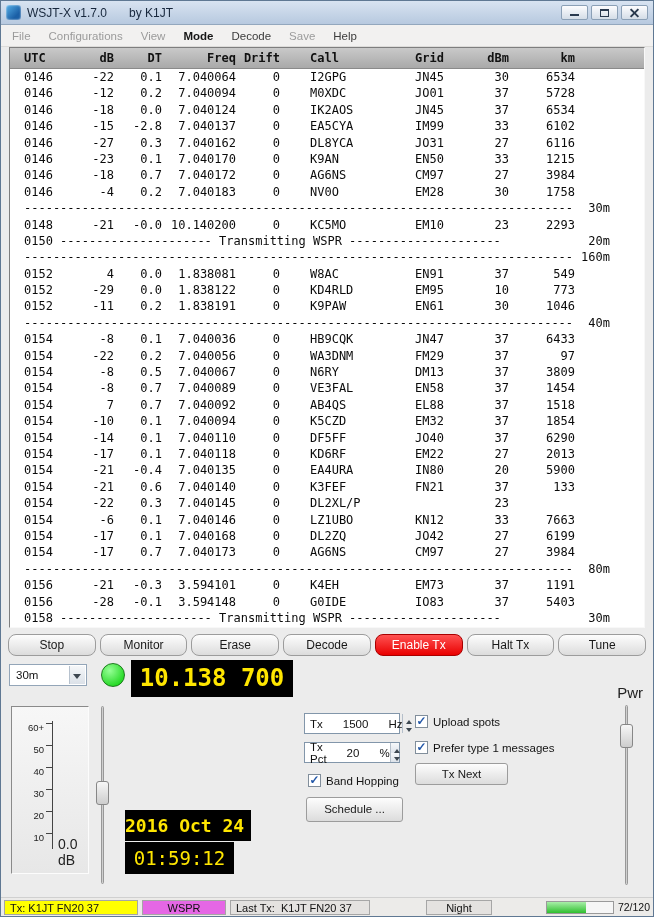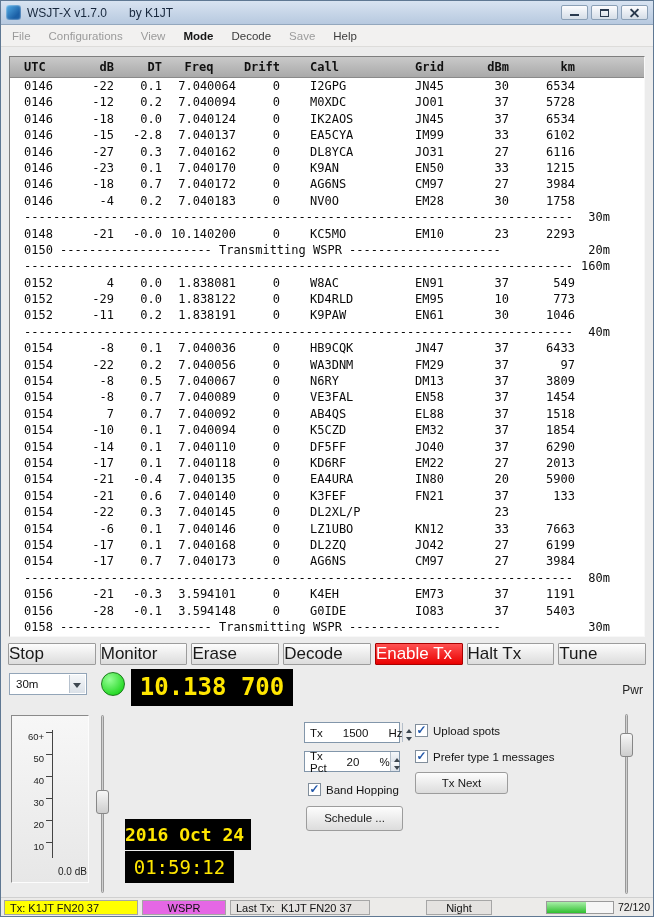--- a/index.html
+++ b/index.html
@@ -26,76 +26,76 @@
   .g-x1 { transform: rotate(45deg); } .g-x2 { transform: rotate(-45deg); }
 
   
   .menubar { flex: 0 0 22px; background: #f2f1f0; border-bottom: 1px solid #dddcda;
              display: flex; align-items: center; padding: 0 2px; }
   .menuitem { font-size: 11.5px; padding: 3px 9px; color: #3c3c3c; }
   .menuitem.dim { color: #9b9b9b; }
   .menuitem.bold { font-weight: bold; color: #161616; }
 
   
-  .decode-area { margin: 9px 8px 4px; height: 581px; background: #fff; overflow: hidden;
+  .decode-area { margin: 0 8px 4px; height: 581px; background: #fff; overflow: hidden;
                  border: 1px solid; border-color: #7e7e7e #f8f8f8 #f8f8f8 #7e7e7e;
                  font-family: "DejaVu Sans Mono", monospace; }
   .thead { display: flex; height: 21px; line-height: 21px; padding-left: 14px;
            background: linear-gradient(#c9c9c9,#a9a9a9); border-bottom: 1px solid #8a8a8a;
            font-weight: bold; font-size: 12px; color: #111; }
   .rows { padding-left: 14px; }
   .trow { display: flex; height: 16.4px; line-height: 16.4px; font-size: 12px; color: #0b0b0b; white-space: pre; }
   .c { display: inline-block; }
   .utc   { width: 40px; }
   .db    { width: 50px; text-align: right; }
   .dt    { width: 48px; text-align: right; }
   .freq  { width: 74px; text-align: right; }
   .drift { width: 44px; text-align: right; }
   .call  { width: 105px; margin-left: 30px; }
   .grid  { width: 64px; }
   .dbm   { width: 30px; text-align: right; }
   .km    { width: 66px; text-align: right; }
   .bandc { flex: 1; text-align: right; padding-right: 34px; }
-  .thead .freq { text-align: center; }
+  .thead .freq { text-align: right; }
   .dashes { white-space: pre; overflow: hidden; }
 
   
   .btnrow { flex: 0 0 26px; display: flex; gap: 4px; padding: 2px 7px; align-items: center; }
-  .btn { flex: 1; height: 22px; line-height: 20px; text-align: left; font-size: 17px; color: #191919;
-         background: linear-gradient(#fdfdfd,#dcdcdc); border: 1px solid #9c9c9c; border-radius: 1px; }
+  .btn { flex: 1; height: 22px; line-height: 20px; text-align: center; font-size: 12px; color: #191919;
+         background: linear-gradient(#fdfdfd,#dcdcdc); border: 1px solid #9c9c9c; border-radius: 8px; }
   .btn.red { background: linear-gradient(#ff5252, var(--enable-tx,#e90000)); color: #fff; border-color: #a80000; }
 
   
   .bandrow { flex: 0 0 44px; position: relative; }
   .combo { position: absolute; font-size: 11.5px; line-height: 20px; padding-left: 6px; color: #111; }
   .combo-band { left: 8px; top: 6px; width: 78px; height: 22px; background: #fff; border: 1px solid #93a5b8; }
   .arrowzone { position: absolute; right: 1px; top: 1px; bottom: 1px; width: 16px;
                background: linear-gradient(#f5f7f9,#dbe1e8); border-left: 1px solid #b7c2ce; }
   .tri-down { position: absolute; right: 4px; top: 8px; width: 0; height: 0;
               border: 4px solid transparent; border-top: 5px solid #3d4750; }
   .lamp { position: absolute; left: 100px; top: 5px; width: 24px; height: 24px; border-radius: 50%;
           background: radial-gradient(circle at 35% 30%, #96ff96, var(--lamp-green,#00cc00));
           border: 1px solid #1e7a1e; }
   .freqdisp { position: absolute; left: 130px; top: 2px; width: 162px; height: 37px;
               background: var(--display-bg,#000); color: var(--display-fg,#ffe600);
               font-family: "DejaVu Sans Mono", monospace; font-size: 24px; font-weight: bold;
               text-align: center; line-height: 37px; }
-  .pwrlabel { position: absolute; right: 10px; bottom: 14px; font-size: 12px; color: #222; text-align: center; }
+  .pwrlabel { position: absolute; right: 10px; bottom: 1px; font-size: 15px; color: #222; text-align: center; }
 
   
   .lower { flex: 1; position: relative; }
   .meterbox { position: absolute; left: 10px; top: 4px; width: 78px; height: 168px;
               background: linear-gradient(#f7f7f7,#e7e7e7);
               border: 1px solid; border-color: #8a8a8a #fcfcfc #fcfcfc #8a8a8a; }
   .tickrow { display: flex; align-items: center; height: 22px; padding-left: 6px; }
   .tickrow:first-child { margin-top: 5px; }
   .ticklbl { width: 26px; text-align: right; font-size: 9.5px; color: #222; margin-top: 8px; }
   .tickmark { width: 6px; height: 1px; background: #444; margin-left: 2px; }
   .meteraxis { position: absolute; left: 40px; top: 14px; height: 128px; width: 1px; background: #444; }
-  .meterreadout { position: absolute; left: 6px; bottom: 5px; font-size: 10px; color: #222; padding-left: 40px; }
+  .meterreadout { position: absolute; left: 6px; bottom: 5px; font-size: 14px; color: #222; padding-left: 40px; }
 
   .vslider { position: absolute; width: 16px; }
   .vslider .groove { position: absolute; left: 6px; top: 2px; bottom: 2px; width: 3px;
                      background: #cfcfcf; border: 1px solid #989898; border-radius: 2px; }
   .vslider .handle { position: absolute; left: 1px; width: 13px; height: 24px;
                      background: linear-gradient(#f7f7f7,#cdcdcd); border: 1px solid #878787; border-radius: 3px; }
   .slider-left  { left: 94px; top: 2px; height: 182px; }
   .slider-left .handle { top: 77px; }
   .slider-right { left: 618px; top: 1px; height: 184px; }
   .slider-right .handle { top: 21px; }

